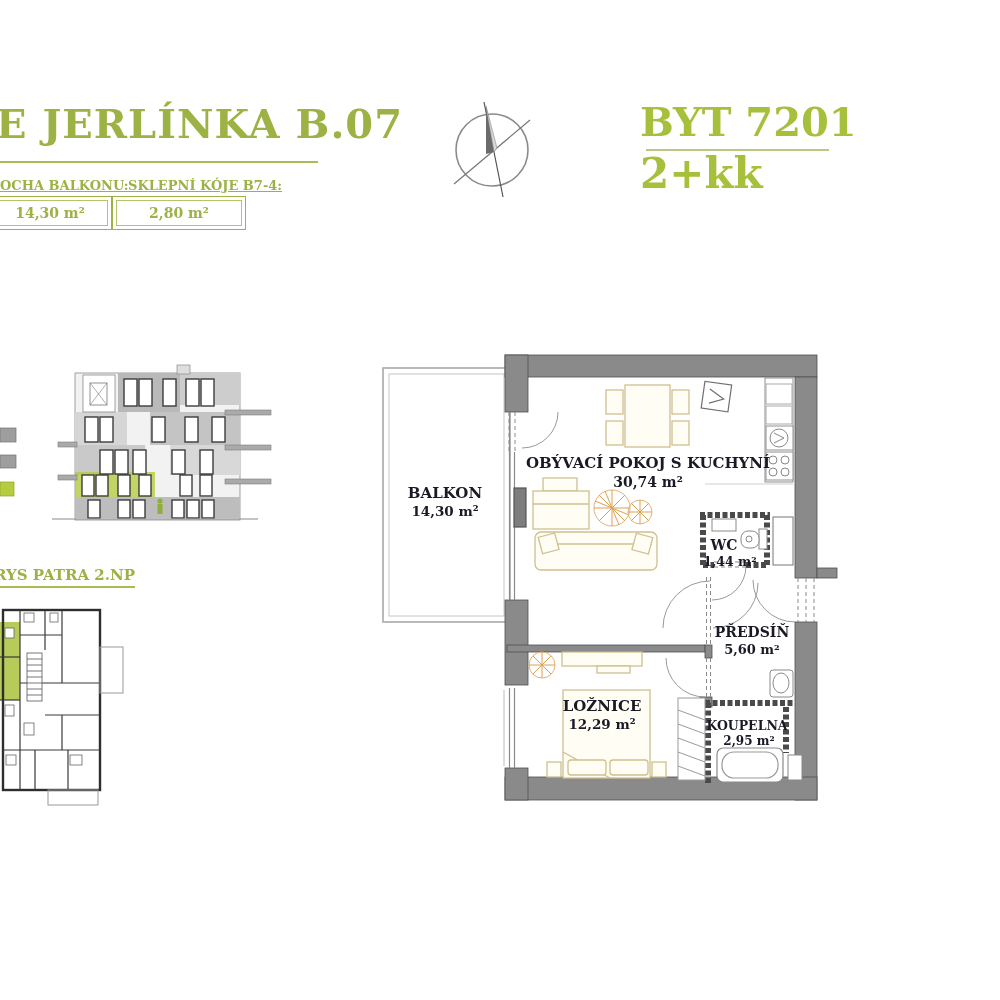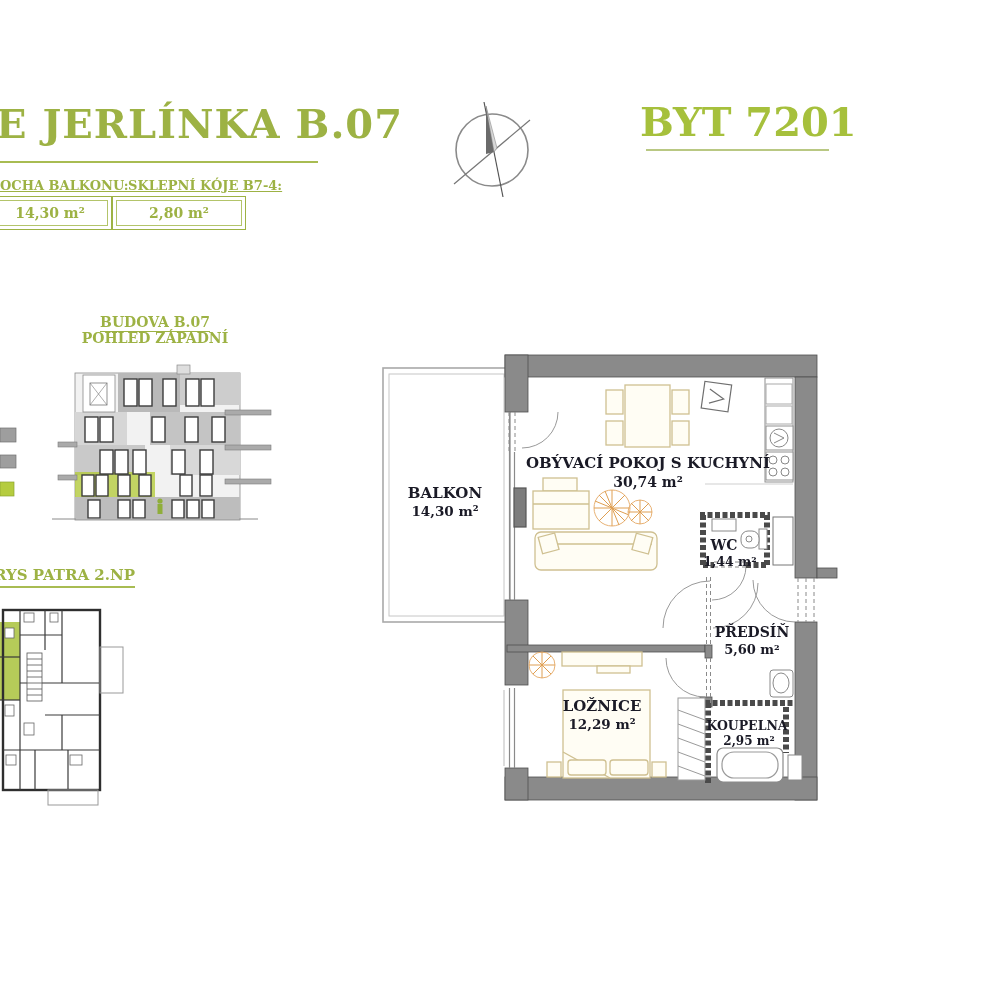--- a/index.html
+++ b/index.html
@@ -59,26 +59,23 @@
     <circle cx="44" cy="52" r="36" fill="none" stroke="#8a8a8a" stroke-width="1.6"></circle>
     <line x1="6" y1="86" x2="82" y2="22" stroke="#777" stroke-width="1.2"></line>
     <line x1="36" y1="4" x2="55" y2="99" stroke="#555" stroke-width="1.2"></line>
     <polygon points="38,8 46,54 38,56" fill="#6b6b6b"></polygon>
     <polygon points="38,8 46,54 49,50" fill="#d8d8d8" stroke="#888" stroke-width="0.6"></polygon>
   </svg>
 
   <div class="abs unit-block">
     <div class="unit-title">BYT 7201</div>
     <div class="unit-rule"></div>
+    <div class="unit-layout">2+kk</div>
   </div>
 
-  <div class="abs elev-title">
-    <span class="u">BUDOVA  B.07</span><br>
-    <span>POHLED ZÁPADNÍ</span>
-  </div>
 
   <svg class="abs" style="left:0;top:355px;" width="272" height="175" viewBox="0 0 272 175">
 
     <g>
       <rect x="0" y="73" width="16" height="14" fill="#9e9e9e" stroke="#6f6f6f" stroke-width="0.7"></rect>
       <rect x="0" y="100" width="16" height="13" fill="#9e9e9e" stroke="#6f6f6f" stroke-width="0.7"></rect>
       <rect x="0" y="127" width="14" height="14" fill="#b5cc3f" stroke="#8ba32f" stroke-width="0.7"></rect>
     </g>
 
     <g>

